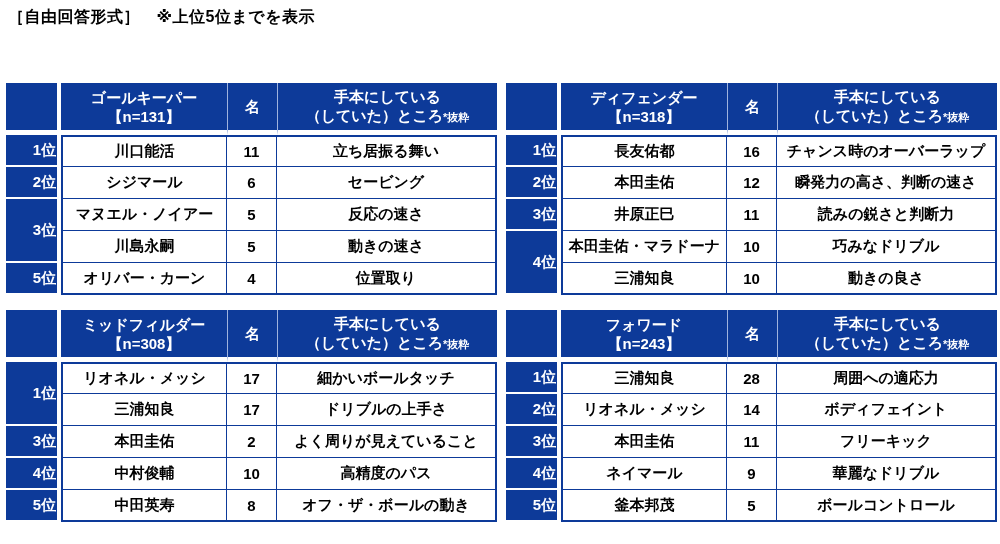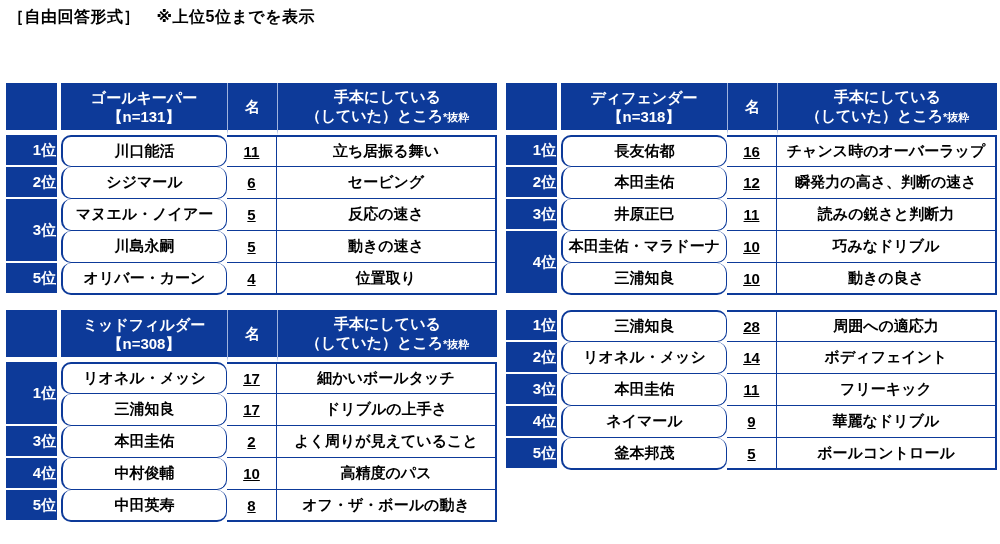--- a/index.html
+++ b/index.html
@@ -34,22 +34,22 @@
   tr.data { height:32px; }
   td.rank {
     background:var(--blue);
     color:#fff;
     font-size:15px;
     border-right:4px solid #fff;
     border-bottom:2px solid #fff;
     padding-left:26px;
   }
   td.name, td.count, td.feat { background:#fff; font-size:15px; color:#000; }
-  td.name { border-left:2px solid var(--blue); border-right:1px solid var(--blue); border-bottom:1px solid var(--blue);border-radius:10px; }
-  td.count { border-right:1px solid var(--blue); border-bottom:1px solid var(--blue);text-decoration:underline; }
+  td.name { border-left:2px solid var(--blue); border-right:1px solid var(--blue); border-bottom:1px solid var(--blue); }
+  td.count { border-right:1px solid var(--blue); border-bottom:1px solid var(--blue); }
   td.feat { border-right:2px solid var(--blue); border-bottom:1px solid var(--blue); }
   tr.first td.name, tr.first td.count, tr.first td.feat { border-top:2px solid var(--blue); }
   tr.last td.name, tr.last td.count, tr.last td.feat { border-bottom:2px solid var(--blue); }
   :root { --blue:#0d3a99; }
 </style>
 </head>
 <body>
 
 <div class="title">
   <div>［自由回答形式］　※上位5位までを表示</div>
@@ -219,20 +219,32 @@
 
 <div class="pos-table" style="left:506px; top:310px;">
   <table>
     <colgroup>
         <col class="c-rank">
         <col class="c-name">
         <col class="c-count">
         <col class="c-feat">
       </colgroup>
     <tbody>
+        <tr class="head-row">
+      <th class="rank-head"></th>
+      <th class="pos-head">
+        <div>フォワード</div>
+        <div>【n=243】</div>
+      </th>
+      <th class="count-head">名</th>
+      <th class="feat-head">
+        <div>手本にしている</div>
+        <div><span>（していた）ところ</span><span class="feat-note">*抜粋</span></div>
+      </th>
+    </tr>
     <tr class="data first">
       <td class="rank">1位</td>
       <td class="name">三浦知良</td>
       <td class="count">28</td>
       <td class="feat">周囲への適応力</td>
     </tr>
     <tr class="data">
       <td class="rank">2位</td>
       <td class="name">リオネル・メッシ</td>
       <td class="count">14</td>

